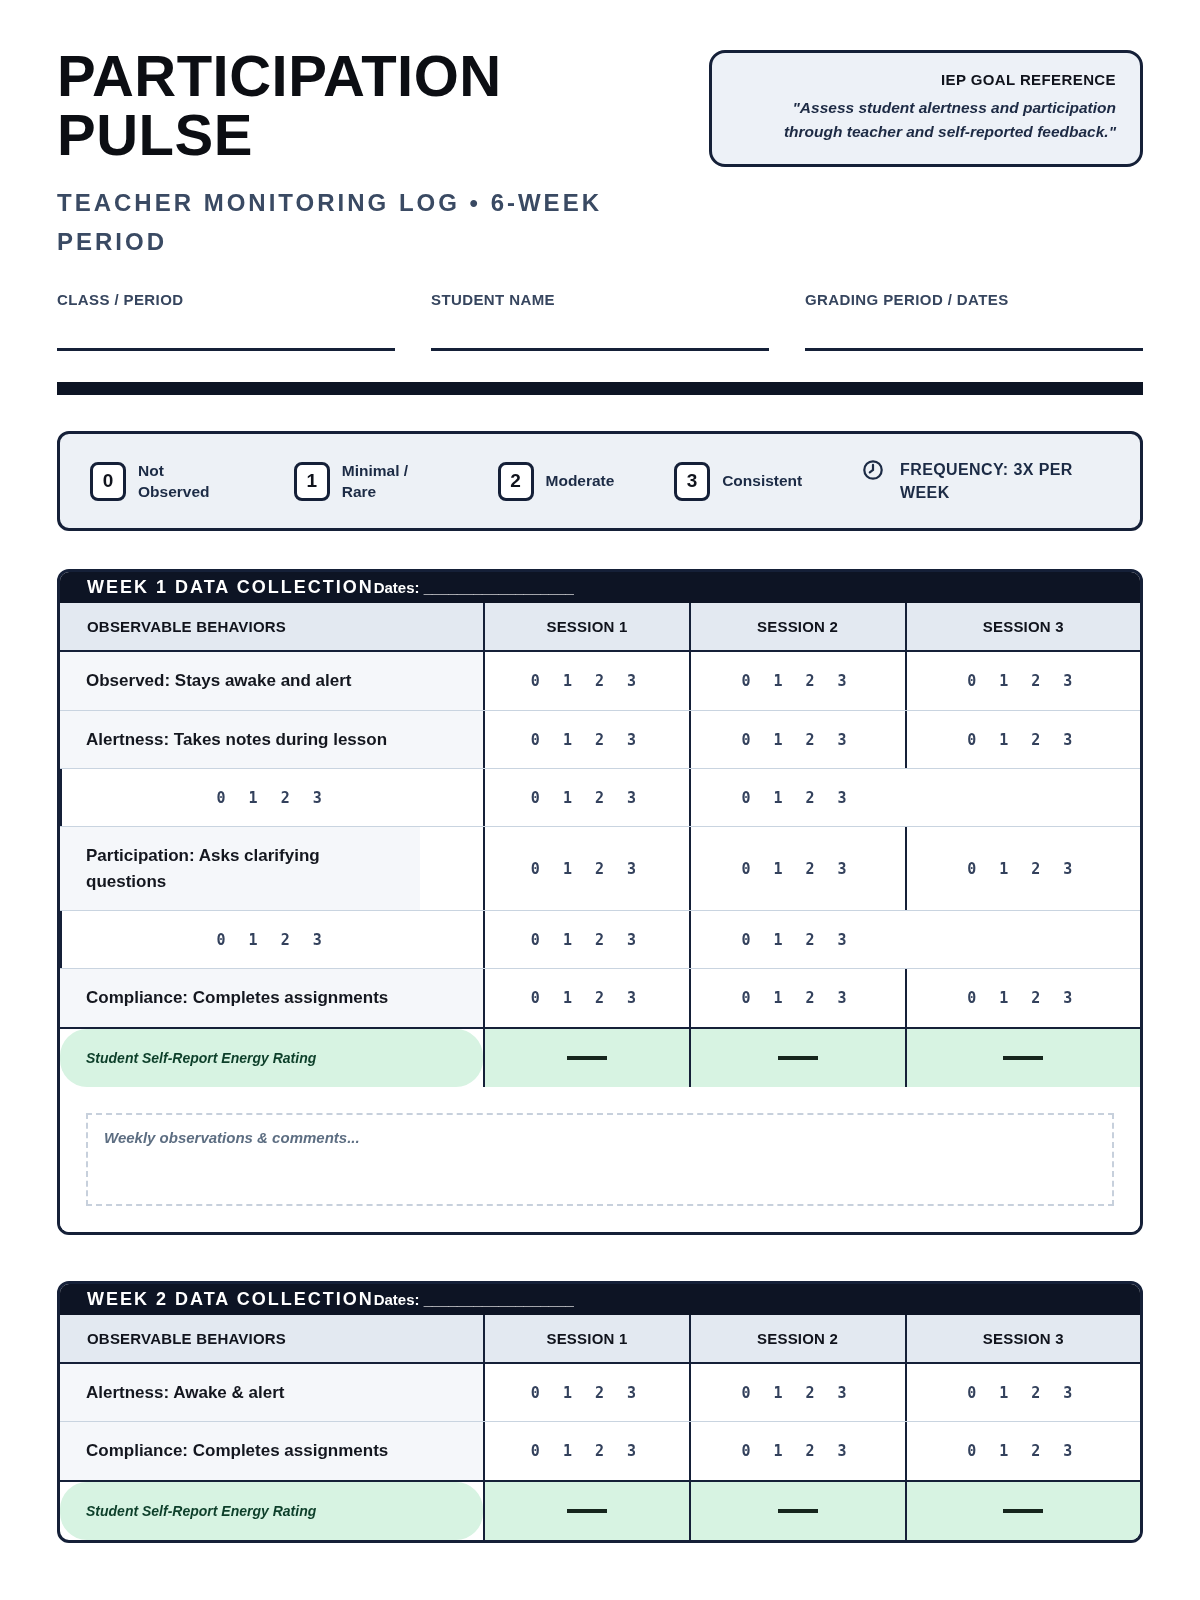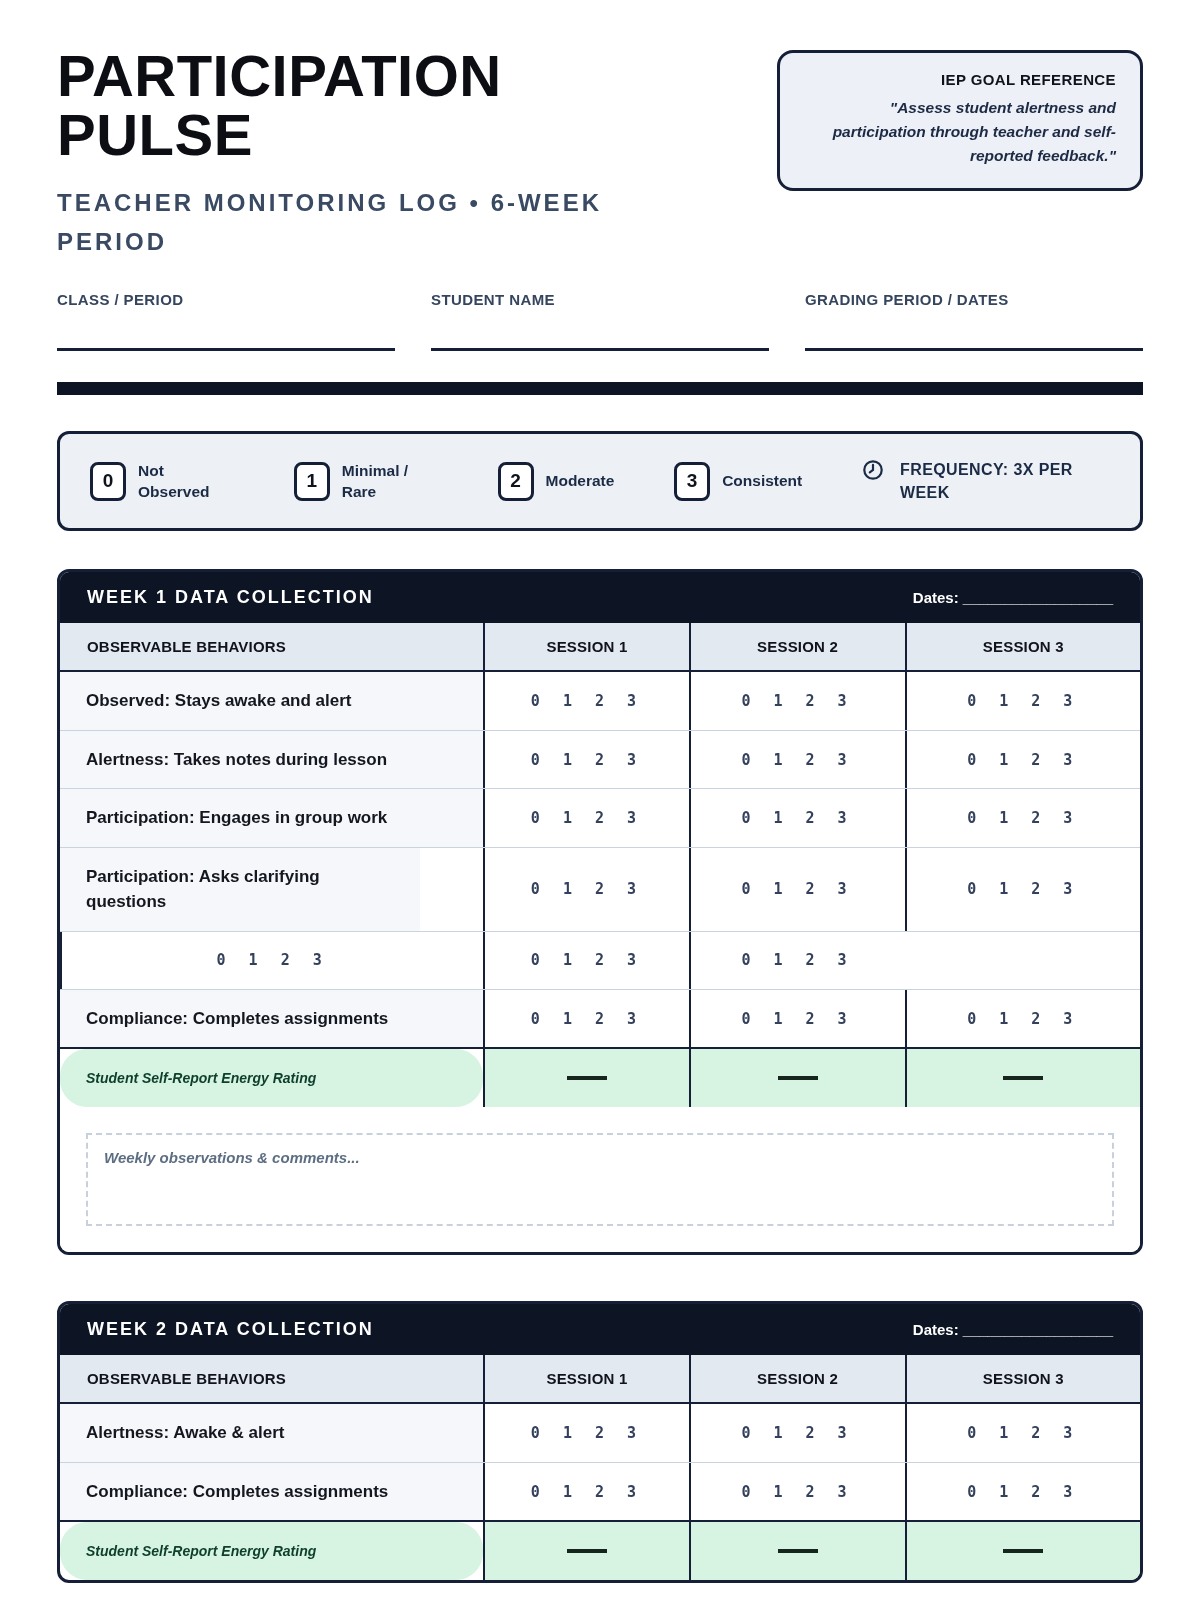--- a/index.html
+++ b/index.html
@@ -4,21 +4,21 @@
 <style>
   * { margin:0; padding:0; box-sizing:border-box; }
   html,body { width:1200px; height:1600px; overflow:hidden; background:#ffffff; }
   body { font-family:"Liberation Sans", sans-serif; color:#10131c; }
   .page { width:1200px; height:1600px; padding:46px 57px 0 57px; }
 
   
   .top { display:flex; justify-content:space-between; align-items:flex-start; }
   .title h1 { font-size:58px; line-height:1.02; font-weight:900; letter-spacing:.5px; color:#0c0e13; }
   .subtitle { margin-top:20px; max-width:610px; font-size:24px; font-weight:800; letter-spacing:3px; line-height:1.6; color:#3a4a63; }
-  .iep-box { width:366px; background:#edf1f7; border:3px solid #152038; border-radius:16px; padding:18px 24px 20px 24px; text-align:right; margin-top:4px; }
+  .iep-box { width:434px; background:#edf1f7; border:3px solid #152038; border-radius:16px; padding:18px 24px 20px 24px; text-align:right; margin-top:4px; }
   .iep-label { font-size:15px; font-weight:800; letter-spacing:.4px; color:#17233; }
   .iep-quote { margin-top:8px; font-size:15.5px; font-weight:700; font-style:italic; line-height:1.55; color:#1d2a44; }
 
   
   .fields { display:flex; gap:36px; margin-top:30px; }
   .field { flex:1; }
   .field-label { font-size:15px; font-weight:800; letter-spacing:.4px; color:#36455e; }
   .field-blank { margin-top:40px; border-bottom:3.5px solid #152038; height:0; }
   .divider-bar { margin-top:31px; height:13px; background:#0d1424; }
 
@@ -30,21 +30,21 @@
              display:flex; align-items:center; justify-content:center; font-size:19px; font-weight:900; color:#10131c; }
   .legend-label { font-size:15.5px; font-weight:700; color:#1c2b45; line-height:1.4; max-width:96px; }
   .legend-label.wide { max-width:120px; }
   .freq { display:flex; align-items:flex-start; gap:16px; }
   .freq-text { font-size:16px; font-weight:800; letter-spacing:.4px; color:#1c2b45; line-height:1.45; max-width:210px; }
   .clock { margin-top:1px; }
 
   
   .week-card { margin-top:38px; border:3px solid #152038; border-radius:12px; overflow:hidden; background:#ffffff; }
   .week-card.second { margin-top:46px; }
-  .week-head { background:#0d1424; display:flex; justify-content:space-between; align-items:center; padding:15px 27px; }
+  .week-head { background:#0d1424; display:flex; justify-content:flex-start; align-items:center; padding:5px 27px; }
   .week-title { color:#ffffff; font-size:18px; font-weight:700; letter-spacing:2px; }
   .week-dates { color:#ffffff; font-size:15px; font-weight:700; }
   .week-dates .blankline { font-weight:700; letter-spacing:0; }
 
   .grid-row { display:grid; grid-template-columns:39.2% 19% 20% 21.8%; }
   .colhead { background:#e3e9f1; border-bottom:2.5px solid #152038; }
   .colhead .cell { padding:15px 0; font-size:15px; font-weight:800; color:#10131c; letter-spacing:.2px; }
   .cell-behavior { padding-left:27px !important; text-align:left; }
   .cell-session { text-align:center; border-left:2.5px solid #152038; }
 
@@ -161,21 +161,20 @@
           <span class="scale">0 1 2 3</span>
         </div>
       <div class="scell">
           <span class="scale">0 1 2 3</span>
         </div>
       <div class="scell">
           <span class="scale">0 1 2 3</span>
         </div>
     </div>
     <div class="grid-row brow">
-      <div class="bcell">Participation: Engages in group work</div>
       <div class="scell">
           <span class="scale">0 1 2 3</span>
         </div>
       <div class="scell">
           <span class="scale">0 1 2 3</span>
         </div>
       <div class="scell">
           <span class="scale">0 1 2 3</span>
         </div>
     </div>

